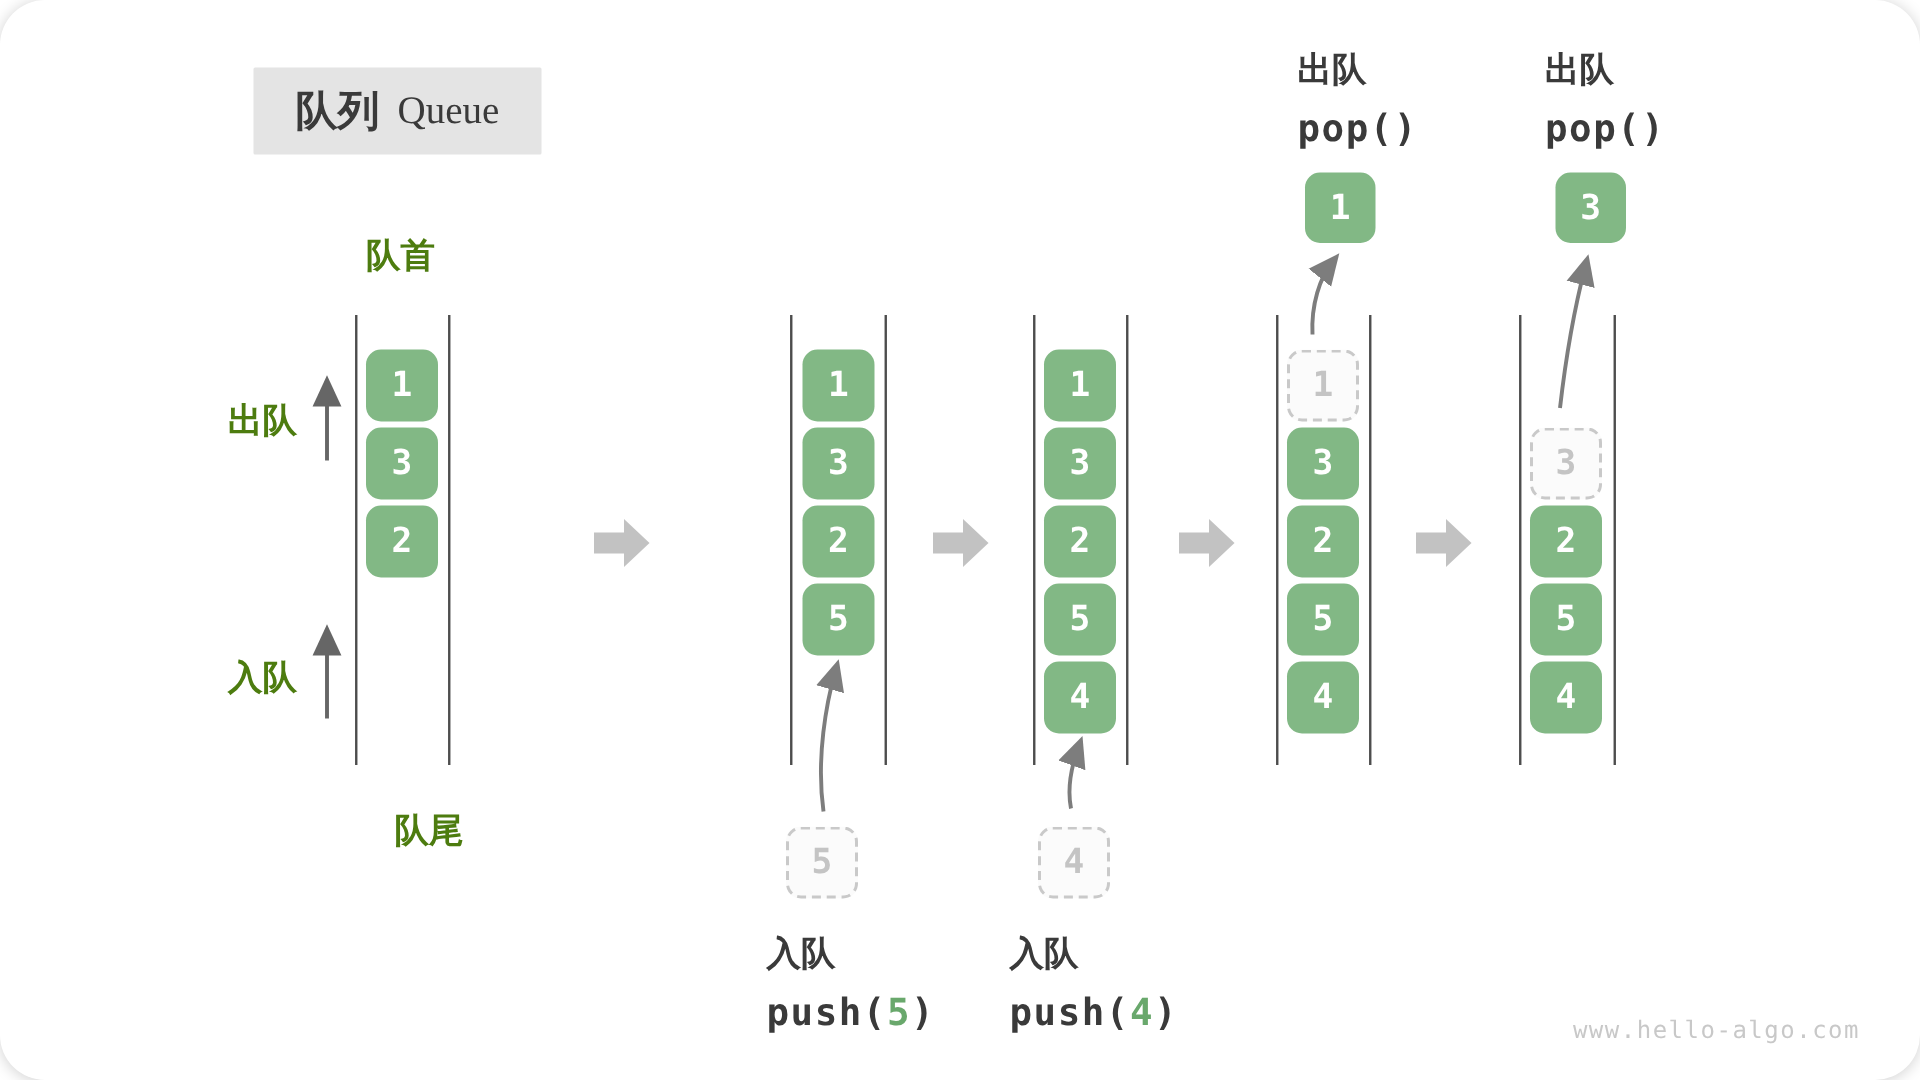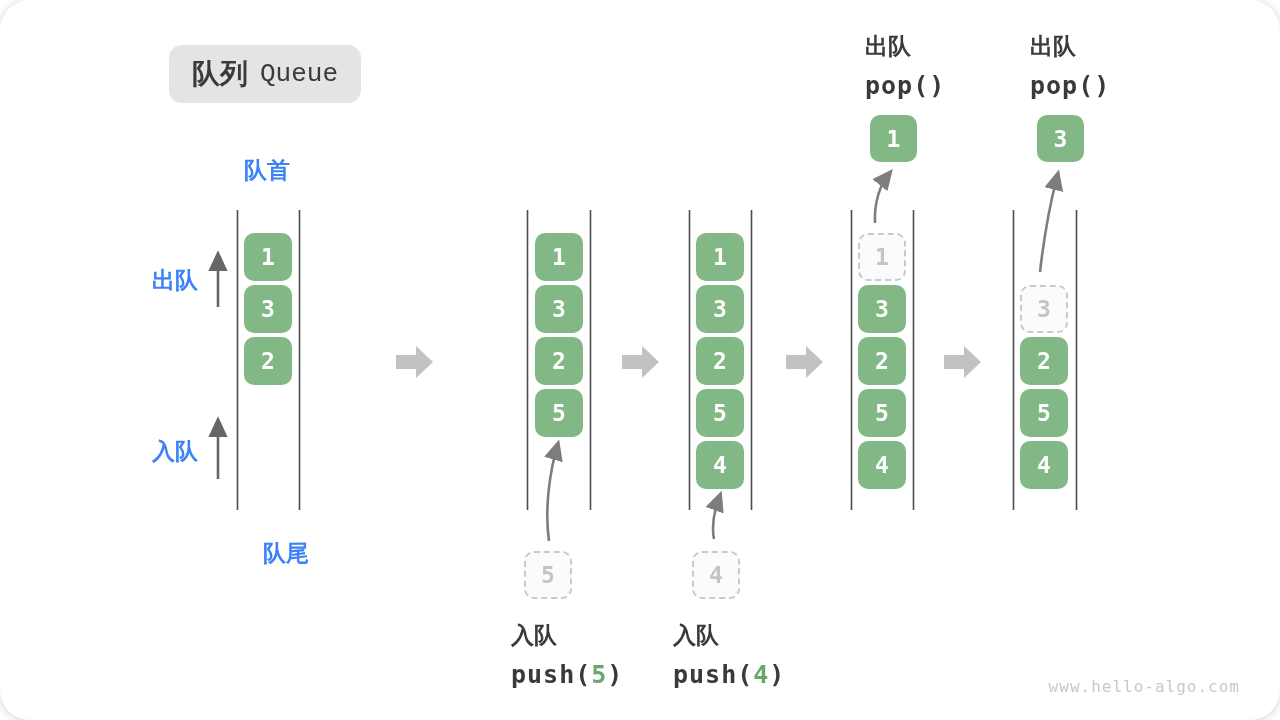--- a/index.html
+++ b/index.html
@@ -16,27 +16,27 @@
     width: 1280px; height: 720px;
     background: #ffffff;
     border-radius: 30px;
     box-shadow: 0 1px 10px rgba(0,0,0,0.18);
   }
   .overlay { position: absolute; left: 0; top: 0; width: 1280px; height: 720px; }
 
   .title-box {
     position: absolute; left: 169px; top: 45px;
     width: 192px; height: 58px;
-    background: #e4e4e4; border-radius: 13px;
+    background: #e4e4e4; border-radius: 1px;
     display: flex; align-items: center; justify-content: center; gap: 12px;
   }
   .title-zh { font-size: 28px; font-weight: bold; color: #3a3a3a; }
-  .title-en { font-size: 26px; font-family: Liberation Mono, monospace; color: #3a3a3a; }
+  .title-en { font-size: 26px; font-family: Liberation Serif, serif; color: #3a3a3a; }
 
-  .cjk-label { position: absolute; font-size: 23px; font-weight: bold; color: #3b82f6; white-space: nowrap; }
+  .cjk-label { position: absolute; font-size: 23px; font-weight: bold; color: #4d7c0f; white-space: nowrap; }
 
   .qbox {
     position: absolute; width: 48px; height: 48px;
     border-radius: 10px; background: #82b885;
     display: flex; align-items: center; justify-content: center;
     color: #ffffff; font-size: 23px; font-weight: bold;
     font-family: "DejaVu Sans Mono", monospace;
   }
   .qbox.small { width: 47px; height: 47px; }
   .qbox-dashed {

